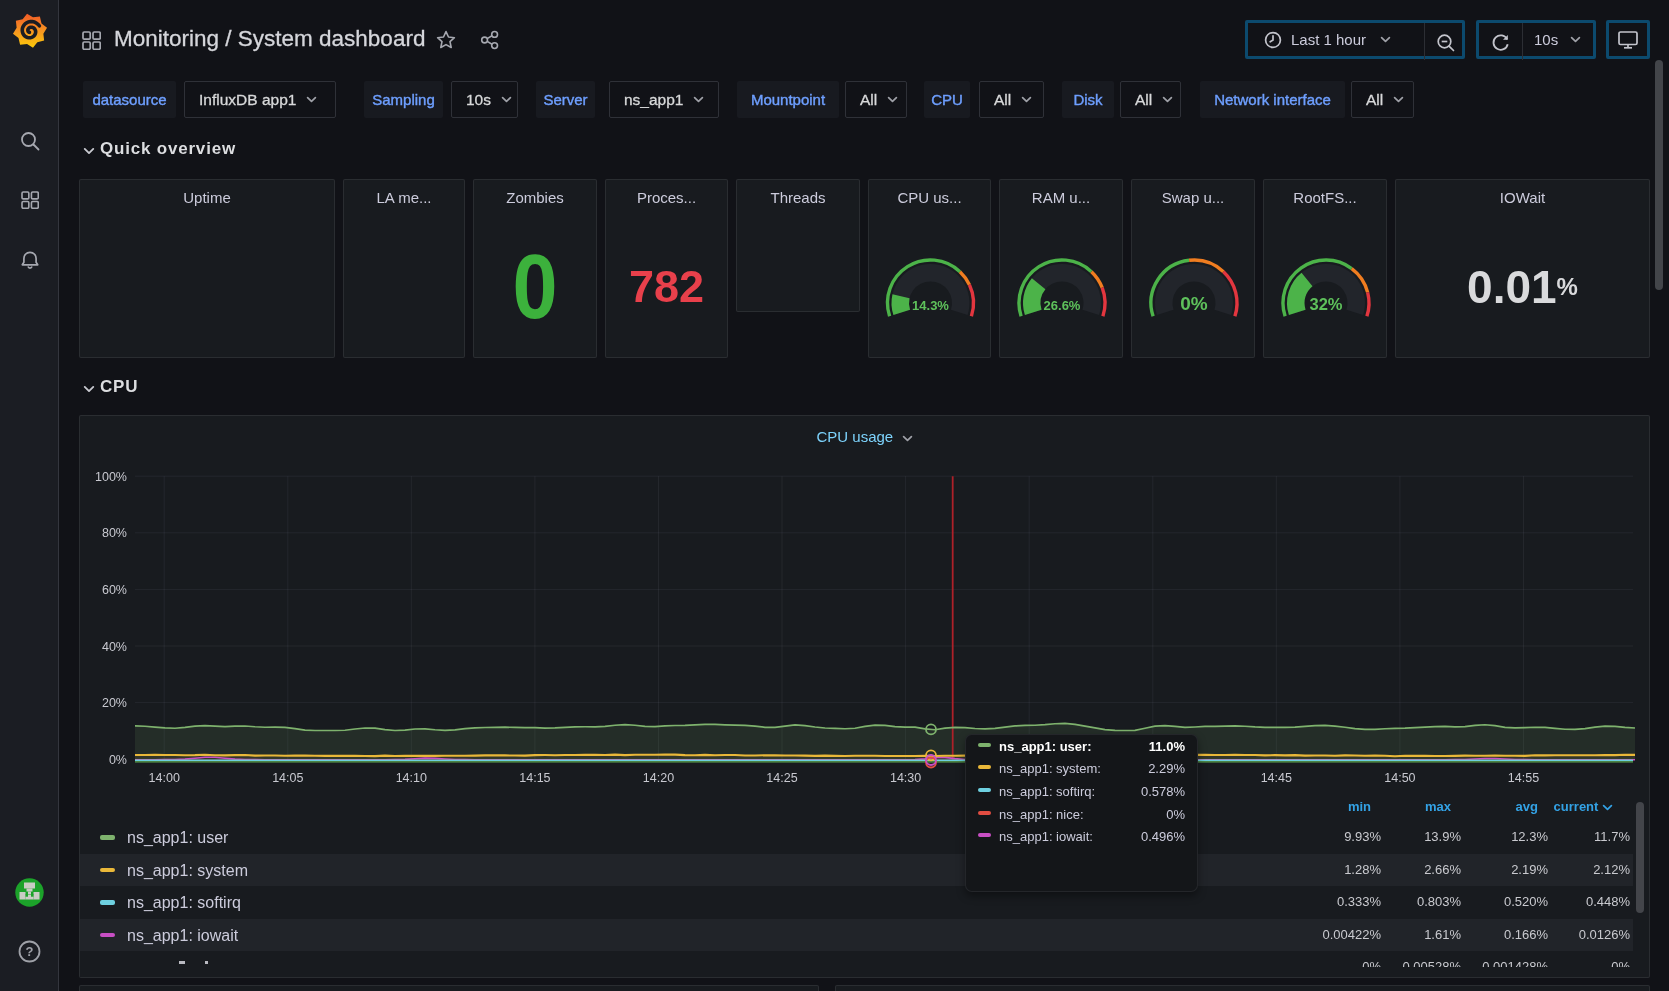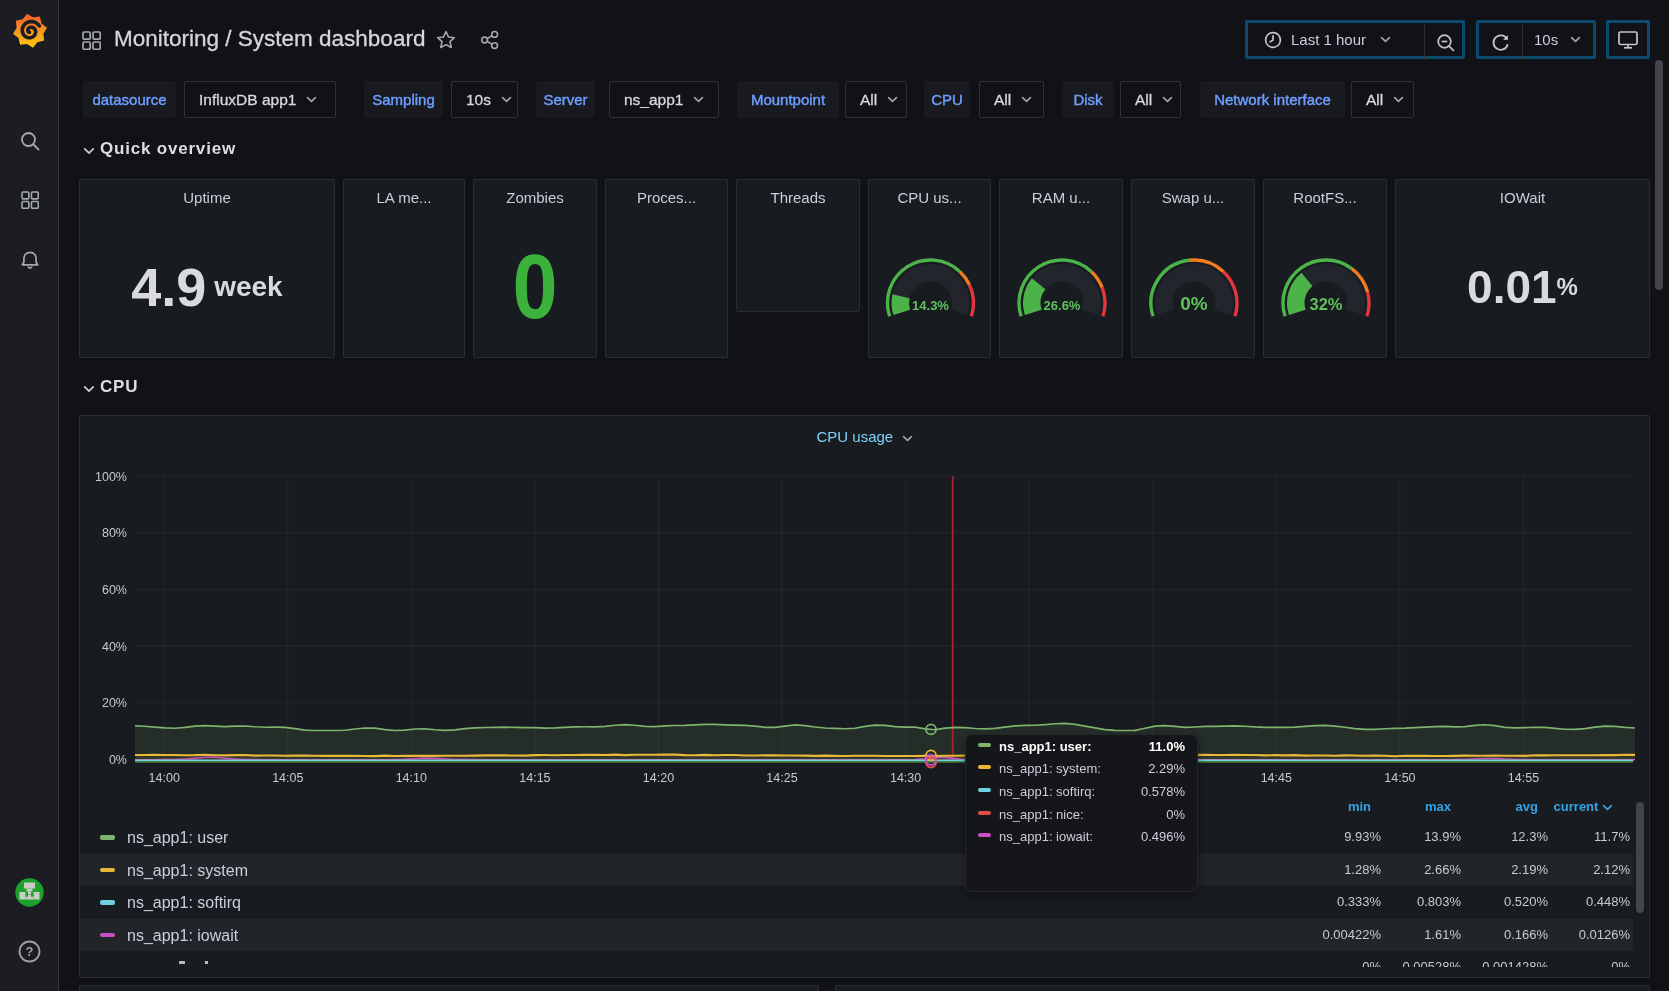--- a/index.html
+++ b/index.html
@@ -187,36 +187,35 @@
       </svg>
     </span>
   </div>
 
 <div style="position:absolute;left:83px;top:141px"><svg width="12" height="10" viewBox="0 0 11 9" style="vertical-align:middle">
       <path d="M1.6 2.6 L5.5 6.4 L9.4 2.6" fill="none" stroke="#C8C9D0" stroke-width="1.7" stroke-linecap="round" stroke-linejoin="round"></path>
     </svg></div>
 <div class="sechead" style="left:100px;top:139px">Quick overview</div>
 <div class="panel" style="left:79px;top:179px;width:256px;height:179px">
 <div class="ptitle">Uptime</div>
-<div class="pval">
-      <span style="font-size:54px;color:#D9DADC;font-weight:bold">4.9</span>
-      <span style="font-size:28px;color:#D9DADC;font-weight:bold">&nbsp;week</span>
-    </div>
   </div>
 <div class="panel" style="left:343px;top:179px;width:122px;height:179px">
 <div class="ptitle">LA me...</div>
   </div>
 <div class="panel" style="left:473px;top:179px;width:124px;height:179px">
 <div class="ptitle">Zombies</div>
 <div class="pval">
       <span style="font-size:90px;color:#3CB13C;font-weight:bold;transform:scaleX(0.9);display:inline-block">0</span>
     </div>
   </div>
 <div class="panel" style="left:605px;top:179px;width:123px;height:179px">
 <div class="ptitle">Proces...</div>
+<div class="pval">
+      <span style="font-size:45px;color:#E8404B;font-weight:bold">782</span>
+    </div>
   </div>
 <div class="panel" style="left:736px;top:179px;width:124px;height:133px">
 <div class="ptitle">Threads</div>
   </div>
 <div class="panel" style="left:868px;top:179px;width:123px;height:179px">
 <div class="ptitle">CPU us...</div>
 <svg width="123" height="179" viewBox="0 0 123 179" style="position:absolute;left:0;top:0" font-family="Liberation Sans">
       <path d="M 24.41 135.05 A 39 39 0 1 1 98.59 135.05 L 81.95 129.64 A 21.5 21.5 0 1 0 41.05 129.64 Z" fill="#22252B"></path>
 <path d="M 24.41 135.05 A 39 39 0 0 1 23.48 114.30 L 40.54 118.20 A 21.5 21.5 0 0 0 41.05 129.64 Z" fill="#4CB349"></path>
 <path d="M 20.60 136.29 A 43 43 0 0 1 90.94 91.65" stroke="#4CB349" stroke-width="3.4" fill="none"></path>

